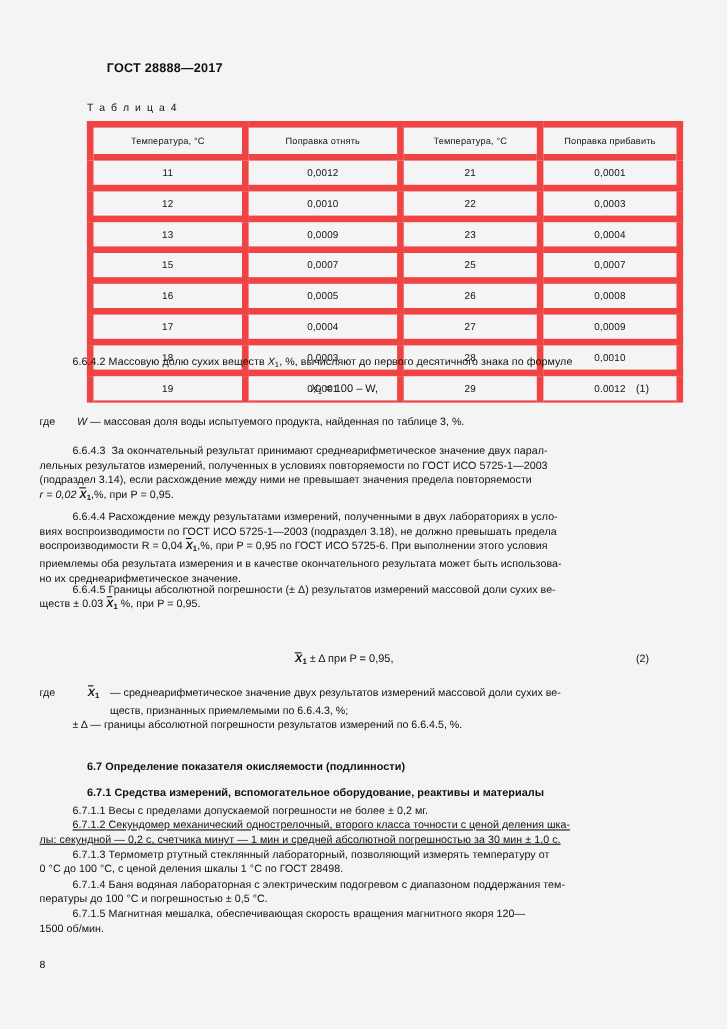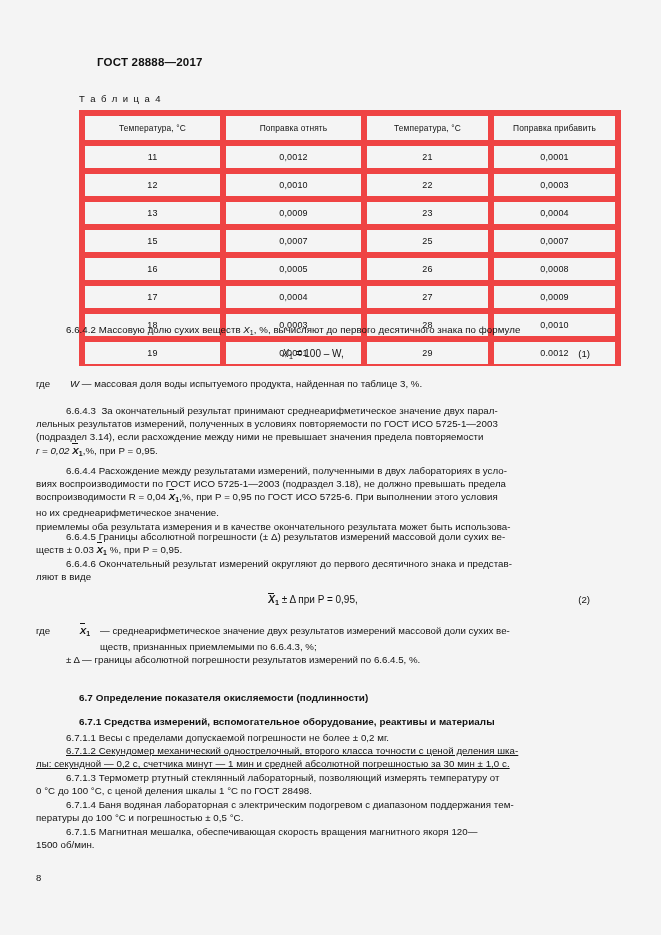--- a/index.html
+++ b/index.html
@@ -284,33 +284,29 @@
     <p class="indent"><span>6.6.4.3</span>&nbsp; <span>За окончательный результат принимают среднеарифметическое значение двух парал-</span></p>
     <p>лельных результатов измерений, полученных в условиях повторяемости по ГОСТ ИСО 5725-1—2003</p>
     <p>(подраздел 3.14), если расхождение между ними не превышает значения предела повторяемости</p>
     <p style="text-align:left;"><em class="v">r = 0,02 </em><span class="ovl">X</span><sub class="bold">1</sub><span>,%, при P = 0,95.</span></p>
   </div>
 
   <div class="body-block" style="top:464px;">
     <p class="indent"><span>6.6.4.4</span> <span>Расхождение между результатами измерений, полученными в двух лабораториях в усло-</span></p>
     <p>виях воспроизводимости по ГОСТ ИСО 5725-1—2003 (подраздел 3.18), не должно превышать предела</p>
     <p style="text-align:left;"><span>воспроизводимости R = 0,04 </span><span class="ovl">X</span><sub class="bold">1</sub><span>,%, при P = 0,95 по ГОСТ ИСО 5725-6. При выполнении этого условия</span></p>
+    <p>приемлемы оба результата измерения и в качестве окончательного результата может быть использова-</p>
     <p style="text-align:left;">но их среднеарифметическое значение.</p>
-    <p>приемлемы оба результата измерения и в качестве окончательного результата может быть использова-</p>
   </div>
 
   <div class="body-block" style="top:530px;">
     <p class="indent"><span>6.6.4.5</span> <span>Границы абсолютной погрешности (± Δ) результатов измерений массовой доли сухих ве-</span></p>
     <p style="text-align:left;"><span>ществ ± 0.03 </span><span class="ovl">X</span><sub class="bold">1</sub><span> %, при P = 0,95.</span></p>
   </div>
 
-  <div class="body-block" style="top:557px;">
-    <p class="indent"><span>6.6.4.6</span> <span>Окончательный результат измерений округляют до первого десятичного знака и представ-</span></p>
-    <p style="text-align:left;">ляют в виде</p>
-  </div>
 
   <div class="formula-row" style="top:594px;">
     <div class="formula-center"><span class="ovl">X</span><sub class="bold">1</sub><span> ± Δ при P = 0,95,</span></div>
     <div class="formula-num">(2)</div>
   </div>
 
   <div class="def-table" style="top:624px;">
     <div class="def-row">
       <div class="def-key">где</div>
       <div class="def-sym"><span class="ovl">X</span><sub class="bold">1</sub></div>

